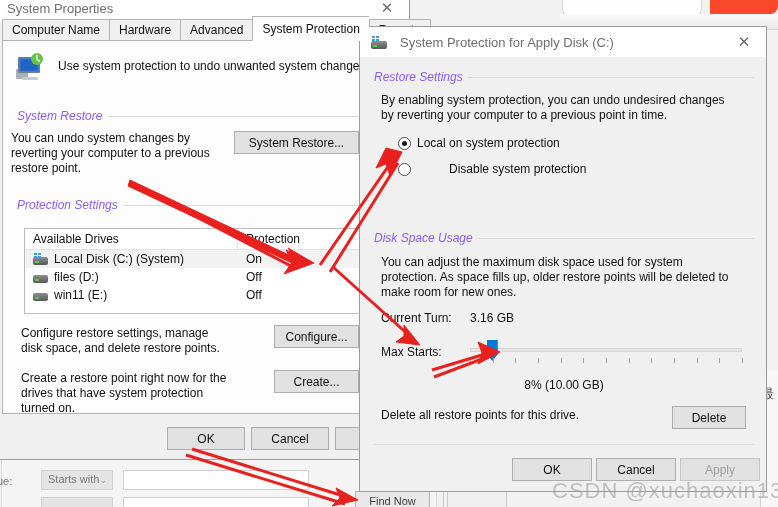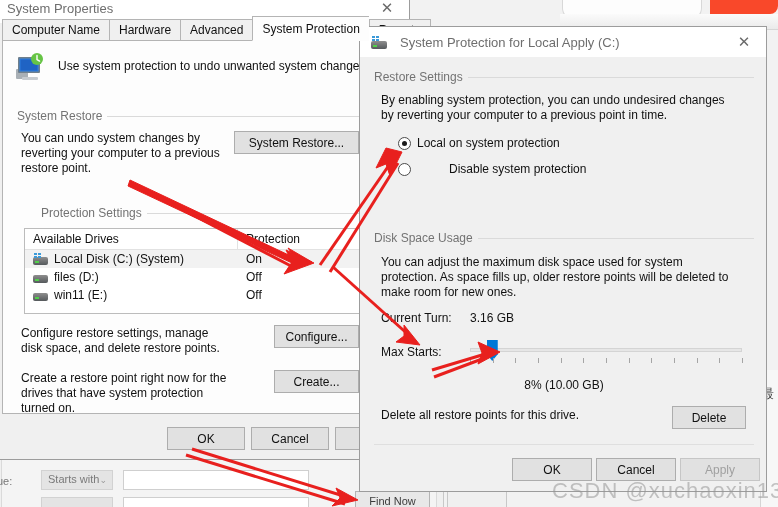--- a/index.html
+++ b/index.html
@@ -106,21 +106,21 @@
   }
   .tabpanel {
     position:absolute; left:7px; top:47px; right:7px; bottom:45px;
     background:#fdfdfd; border:1px solid #b4b4b4;
   }
 
   
   .groupbox { position:absolute; }
   .group-label {
     position:absolute; left:0; top:-7px; background:#fdfdfd;
-    padding-right:5px; font-size:12px; color:#737373; white-space:nowrap;
+    padding-right:5px; font-size:12px; color:#8b5cf6; white-space:nowrap;font-style:italic;
   }
   .group-line-h {
     position:absolute; left:0; right:0; top:0; height:1px; background:#dadada;
   }
 
   .static-txt { position:absolute; font-size:12px; color:#111; line-height:15px; }
 
   .win-btn {
     position:absolute; background:#e1e1e1; border:1px solid #adadad;
     font-size:12px; color:#111; text-align:center; cursor:default;
@@ -251,24 +251,24 @@
       <circle cx="23" cy="6" r="6" fill="#66c445"></circle>
       <path d="M23 2.5 v4 l2.6 1.6" stroke="#ffffff" stroke-width="1.4" fill="none" stroke-linecap="round"></path>
       <rect x="8" y="24" width="16" height="3" rx="1" fill="#c6cbd0"></rect>
     </svg>
     <div class="static-txt" style="left:55px; top:18px; width:320px;">Use system protection to undo unwanted system changes.</div>
 
     <div class="groupbox" style="left:14px; top:75px; width:378px; height:1px;">
       <div class="group-line-h"></div>
       <div class="group-label">System Restore</div>
     </div>
-    <div class="static-txt" style="left:18px; top:90px; width:205px;">You can undo system changes by reverting your computer to a previous restore point.</div>
+    <div class="static-txt" style="left:8px; top:90px; width:205px;">You can undo system changes by reverting your computer to a previous restore point.</div>
     <div class="win-btn" style="left:231px; top:90px; width:125px; height:23px;">System Restore...</div>
 
-    <div class="groupbox" style="left:14px; top:172px; width:378px; height:1px;margin-left:24px;">
+    <div class="groupbox" style="left:14px; top:164px; width:378px; height:1px;">
       <div class="group-line-h"></div>
       <div class="group-label">Protection Settings</div>
     </div>
 
     <div class="listview" style="left:21px; top:187px; width:364px; height:86px;">
       <div class="lv-head">
         <div class="col" style="width:212px;">Available Drives</div>
         <div class="col" style="width:150px;">Protection</div>
       </div>
 
@@ -330,21 +330,21 @@
     <span class="drive-icon" style="margin-left:11px; width:16px; height:13px;">
       <span class="body" style="width:16px;"></span>
         <span class="led"></span>
       <span class="flag">
         <i style="left:0; top:0;"></i>
           <i style="left:4px; top:0;"></i>
         <i style="left:0; top:3px;"></i>
           <i style="left:4px; top:3px;"></i>
       </span>
     </span>
-    <span class="win-title" style="margin-left:7px;">System Protection for Local Apply (C:)</span>
+    <span class="win-title" style="margin-left:7px;">System Protection for Apply Disk (C:)</span>
     <div class="win-close">✕</div>
   </div>
 
   <div class="groupbox" style="left:14px; top:50px; width:380px; height:1px;">
     <div class="group-line-h"></div>
     <div class="group-label" style="background:#f0f0f0;">Restore Settings</div>
   </div>
   <div class="static-txt" style="left:21px; top:66px; width:355px;">By enabling system protection, you can undo undesired changes by reverting your computer to a previous point in time.</div>
 
   <div class="radio-row" style="left:38px; top:109px;">

